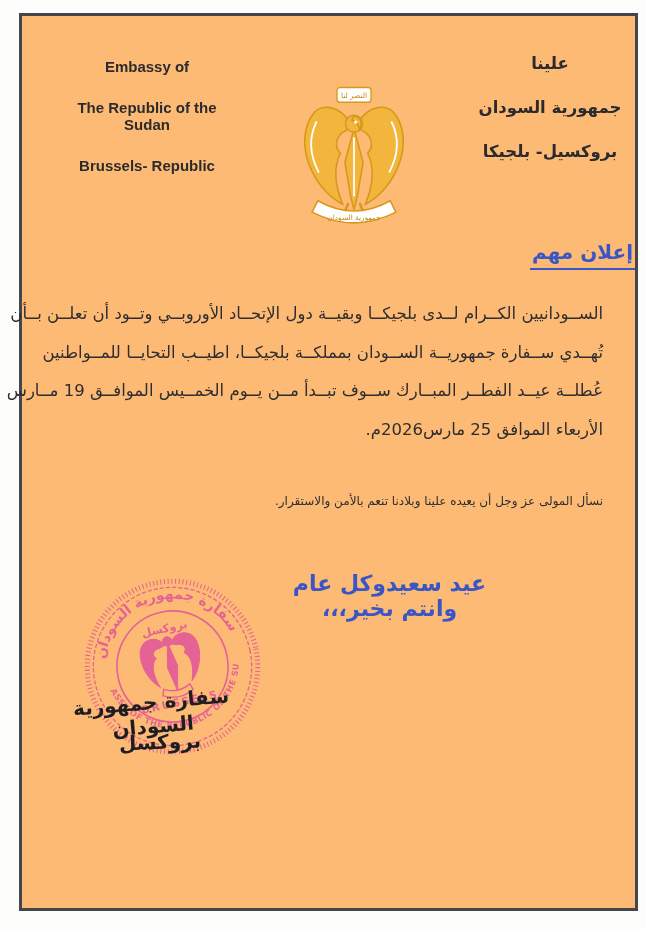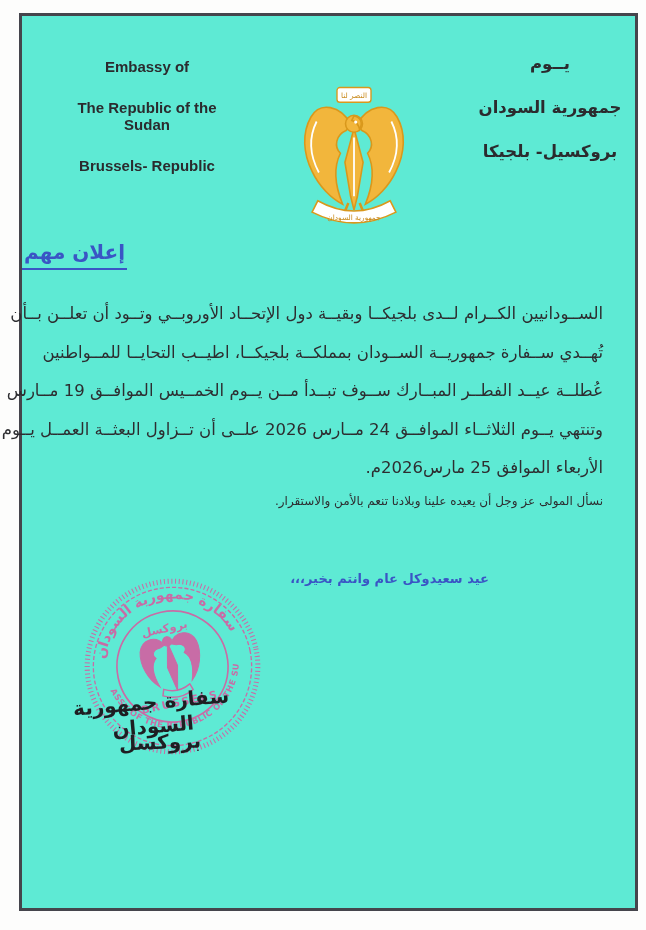--- a/index.html
+++ b/index.html
@@ -1,33 +1,33 @@
 <!DOCTYPE html>
 <html lang="ar"><head>
 <meta charset="utf-8">
 <style>
   html,body{margin:0;padding:0;width:646px;height:930px;background:#fdfdfc;overflow:hidden;}
   *{box-sizing:border-box;}
   .page{position:relative;width:646px;height:930px;font-family:"DejaVu Sans",sans-serif;color:#2d2d30;}
-  .frame{position:absolute;left:19px;top:13px;width:619px;height:898px;border:3px solid #45454c;background:#5eead4;}
+  .frame{position:absolute;left:19px;top:13px;width:619px;height:898px;border:3px solid #45454c;background:#fdba74;}
   
   .hdr-en{position:absolute;left:40px;top:42px;width:170px;text-align:center;font-weight:bold;font-size:15px;color:#2b2b2e;font-family:"Liberation Sans","DejaVu Sans",sans-serif;}
   .hdr-en div{margin-bottom:24px;}
   .hdr-ar{position:absolute;left:438px;top:38px;width:180px;text-align:center;direction:rtl;font-weight:bold;font-size:16.5px;color:#2b2b2e;}
   .hdr-ar div{margin-bottom:25px;}
   .emblem{position:absolute;left:257px;top:67px;}
   
-  .title-row{position:absolute;left:0;right:0;top:224px;text-align:left;text-decoration:underline;}
+  .title-row{position:absolute;left:0;right:0;top:224px;text-align:right;text-decoration:underline;}
   .title-text{display:inline-block;direction:rtl;font-size:20px;font-weight:bold;color:#3a55c5;border-bottom:2px solid #3a55c5;padding:0 2px 4px 2px;}
   
   .body-par{position:absolute;left:44px;top:279px;width:537px;direction:rtl;font-size:16.5px;line-height:38.5px;color:#2d2d30;}
   .bline{text-align:justify;text-align-last:justify;white-space:nowrap;}
   .bline.last{text-align:right;text-align-last:right;}
   .closing{position:absolute;left:44px;top:478px;width:537px;direction:rtl;text-align:right;font-size:12px;color:#2d2d30;}
-  .greeting{position:absolute;left:250px;top:555px;width:235px;direction:rtl;text-align:center;font-size:13px;font-weight:bold;color:#3a55c5;}
+  .greeting{position:absolute;left:250px;top:555px;width:235px;direction:rtl;text-align:center;font-size:22px;font-weight:bold;color:#3a55c5;}
   
   .stamp{position:absolute;left:58px;top:558px;transform:rotate(-12deg);opacity:.82;}
   .stamp text{font-family:"DejaVu Sans",sans-serif;}
   
   .sig1{position:absolute;left:20px;top:674px;width:220px;direction:rtl;text-align:center;font-size:20px;font-weight:bold;color:#1e1e22;transform:rotate(-5deg);}
   .sig2{position:absolute;left:78px;top:714px;width:120px;direction:rtl;text-align:center;font-size:20px;font-weight:bold;color:#1e1e22;transform:rotate(-2deg);}
 </style>
 </head>
 <body>
 
@@ -67,34 +67,33 @@
         <text x="60" y="13.5" font-size="6.5" text-anchor="middle" fill="#c8891a">النصر لنا</text>
       </g>
 
       <g>
         <path d="M28,104 Q60,122 92,104 L97,114 Q60,133 23,114 Z" fill="#ffffff" stroke="#d9981c" stroke-width="1.4"></path>
         <text x="60" y="120.5" font-size="6.5" text-anchor="middle" fill="#c8891a">جمهورية السودان</text>
       </g>
     </svg>
 
     <div class="hdr-ar">
-      <div>يــوم</div>
+      <div>علينا</div>
       <div>جمهورية السودان</div>
       <div>بروكسيل- بلجيكا</div>
     </div>
 
     <div class="title-row">
       <span class="title-text">إعلان مهم</span>
     </div>
 
     <div class="body-par">
       <div class="bline">الســودانيين الكــرام لــدى بلجيكــا وبقيــة دول الإتحــاد الأوروبــي وتــود أن تعلــن بــأن</div>
       <div class="bline">تُهــدي ســفارة جمهوريــة الســودان بمملكــة بلجيكــا، اطيــب التحايــا للمــواطنين</div>
       <div class="bline">عُطلــة عيــد الفطــر المبــارك ســوف تبــدأ مــن يــوم الخمــيس الموافــق 19 مــارس</div>
-      <div class="bline">وتنتهي يــوم الثلاثــاء الموافــق 24 مــارس 2026 علــى أن تــزاول البعثــة العمــل يــوم</div>
       <div class="bline last">الأربعاء الموافق 25 مارس2026م.</div>
     </div>
 
     <div class="closing">نسأل المولى عز وجل أن يعيده علينا وبلادنا تنعم بالأمن والاستقرار.</div>
 
     <div class="greeting">عيد سعيدوكل عام وانتم بخير،،،</div>
 
     <svg class="stamp" width="185" height="185" viewBox="0 0 180 180">
       <defs>
         <path id="arcTop" d="M 24,90 A 66,66 0 1 1 156,90"></path>

